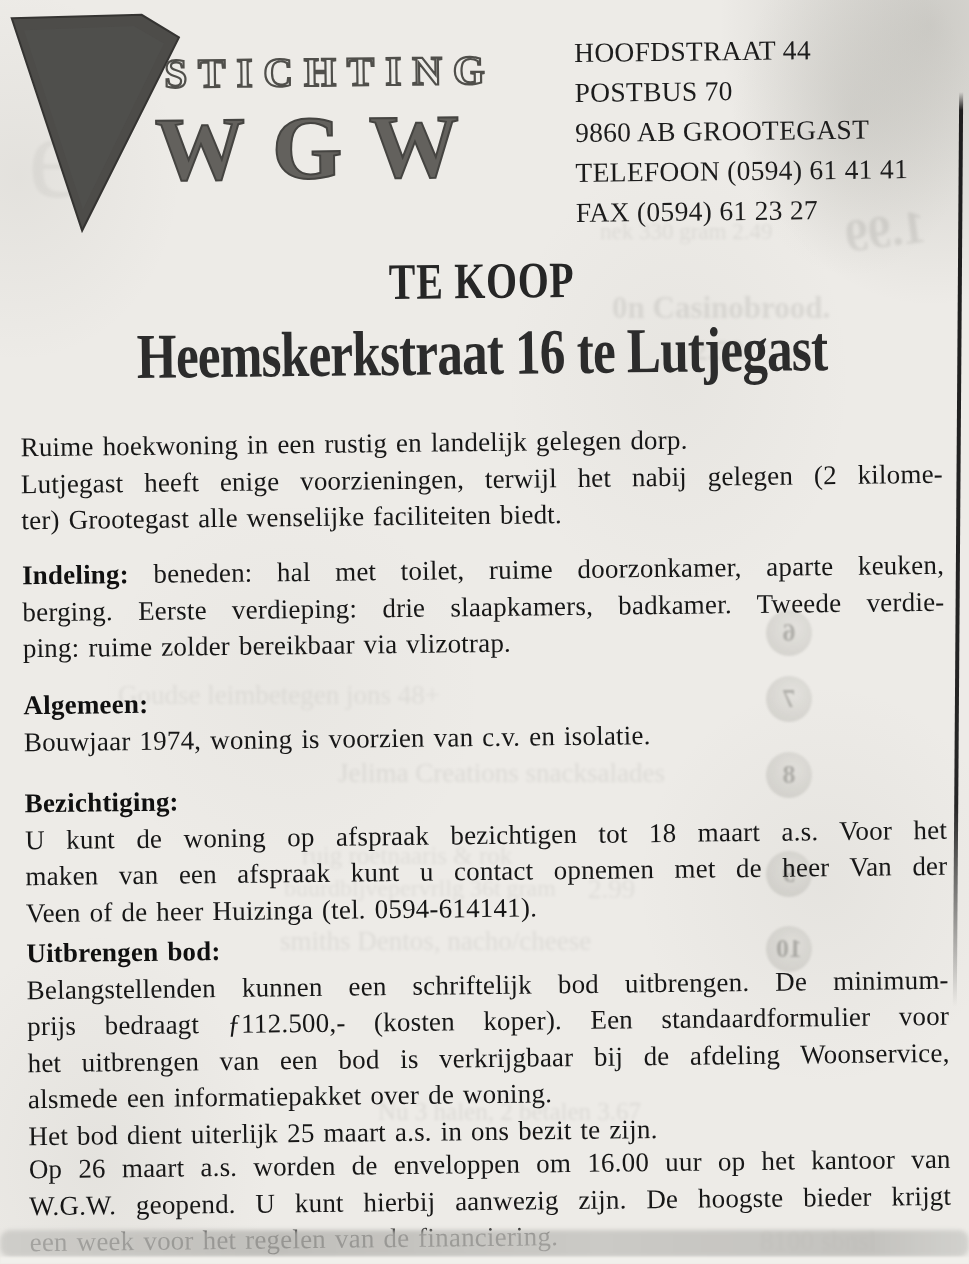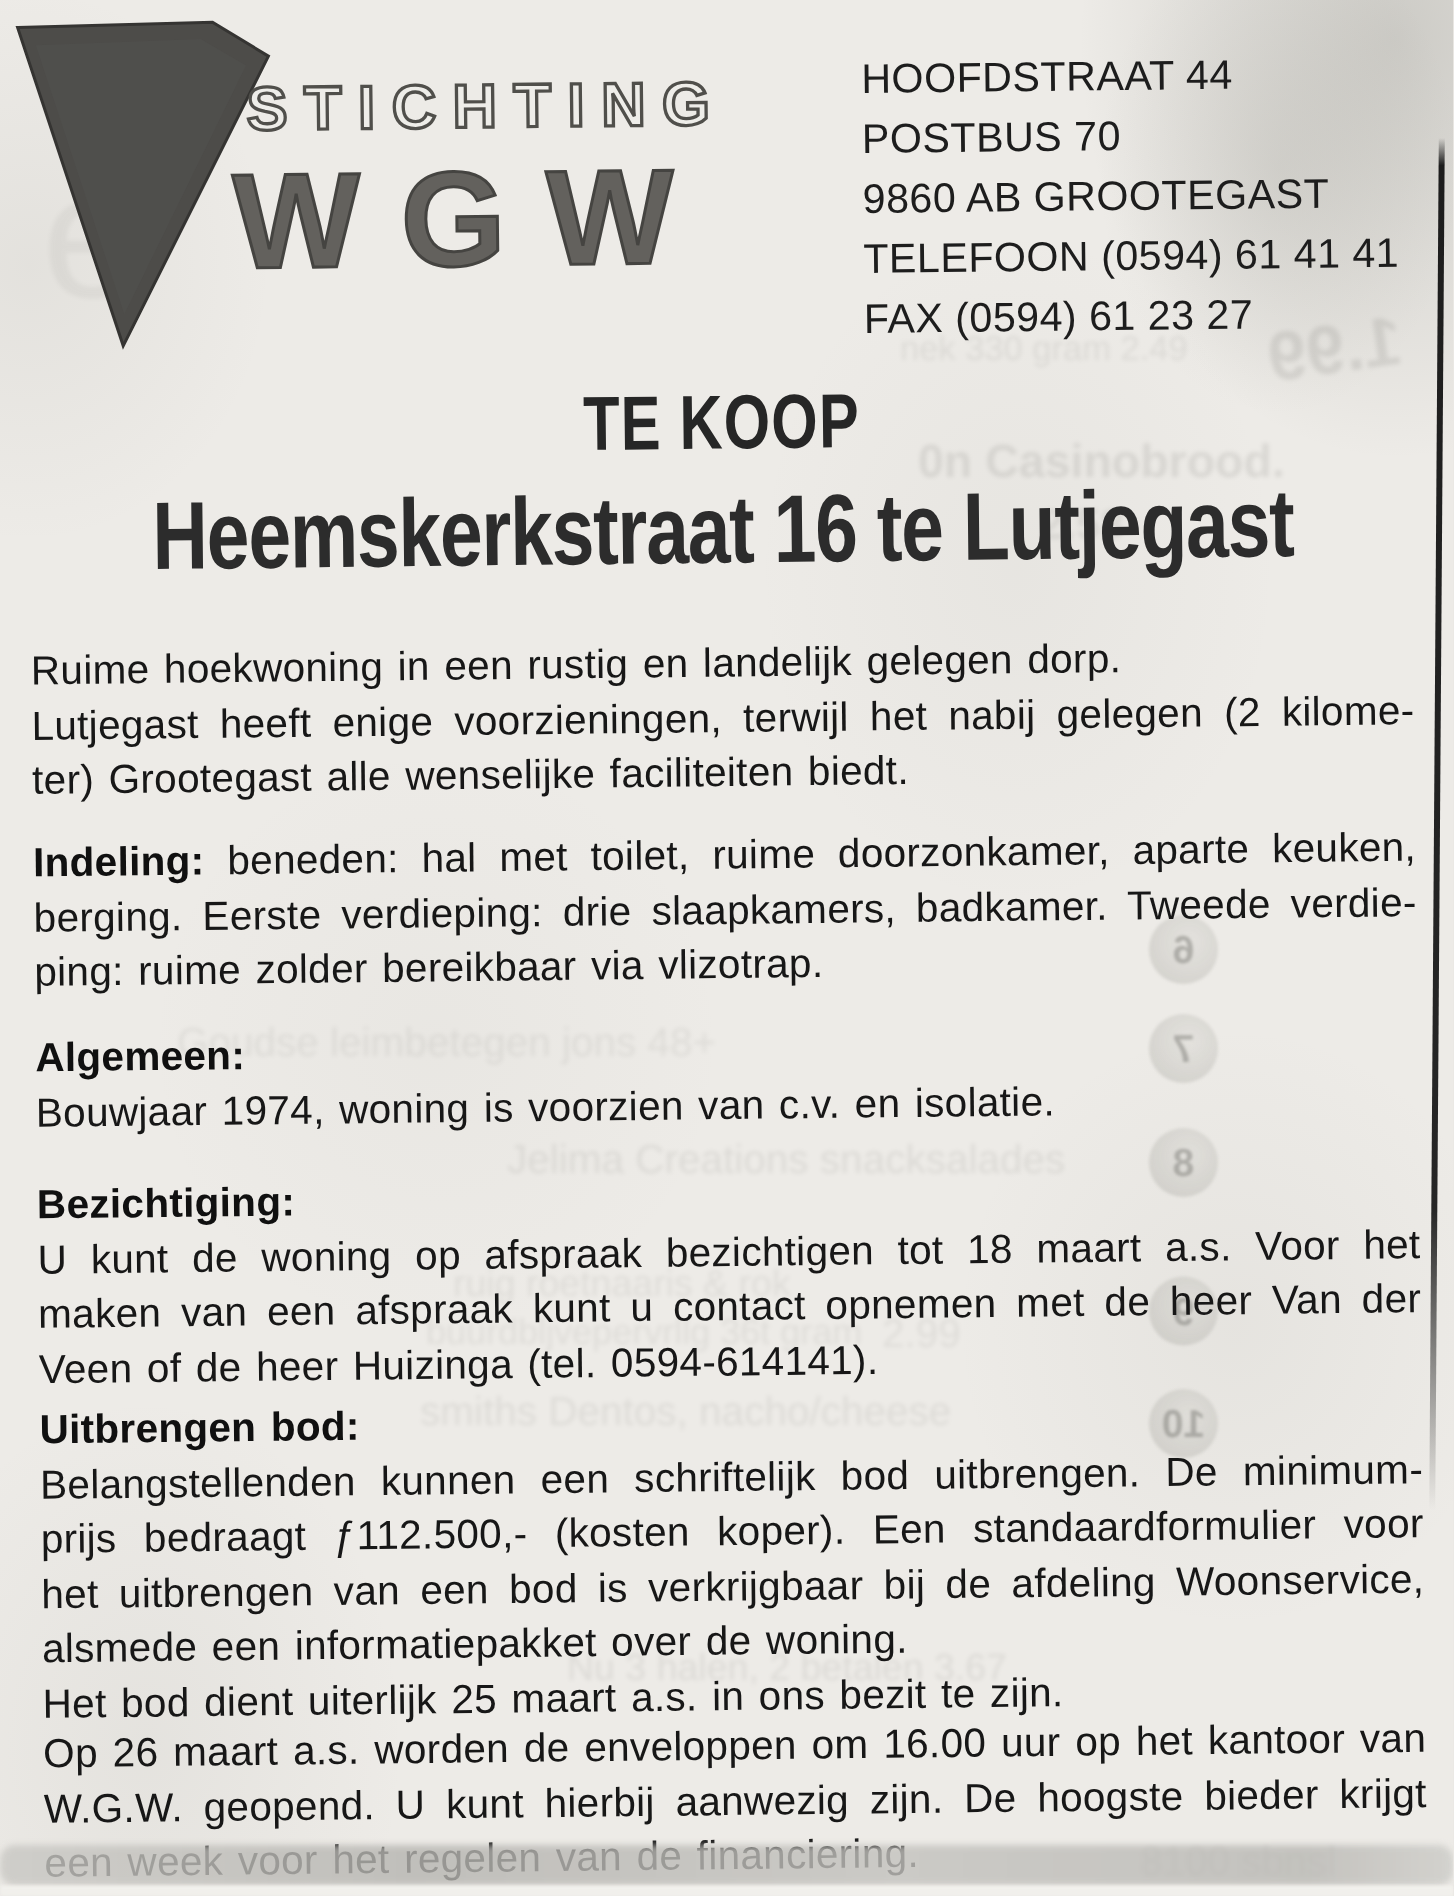--- a/index.html
+++ b/index.html
@@ -1,17 +1,17 @@
 <!DOCTYPE html>
 <html><head>
 <meta charset="utf-8">
 <style>
   html,body{margin:0;padding:0;}
   body{width:969px;height:1264px;overflow:hidden;background:#e7e5e1;font-family:"Liberation Sans",sans-serif;}
-  .page{position:relative;width:969px;height:1264px;background:#edebe7;overflow:hidden;}
+  .page{position:relative;width:969px;height:1264px;background:#edebe7;overflow:hidden;font-family:Liberation Serif, serif;}
   
   .page::before{content:"";position:absolute;inset:0;pointer-events:none;
     background:
       radial-gradient(ellipse at 96% 2%, rgba(120,120,112,.28), transparent 16%),
       radial-gradient(ellipse at 88% 9%, rgba(130,130,122,.14), transparent 10%),
       radial-gradient(ellipse at 2% 14%, rgba(140,140,132,.10), transparent 12%),
       radial-gradient(ellipse at 70% 30%, rgba(150,150,142,.07), transparent 18%),
       radial-gradient(ellipse at 30% 55%, rgba(150,150,142,.05), transparent 20%),
       radial-gradient(ellipse at 85% 70%, rgba(140,140,132,.08), transparent 16%),
       radial-gradient(ellipse at 10% 92%, rgba(140,140,132,.09), transparent 14%);}

